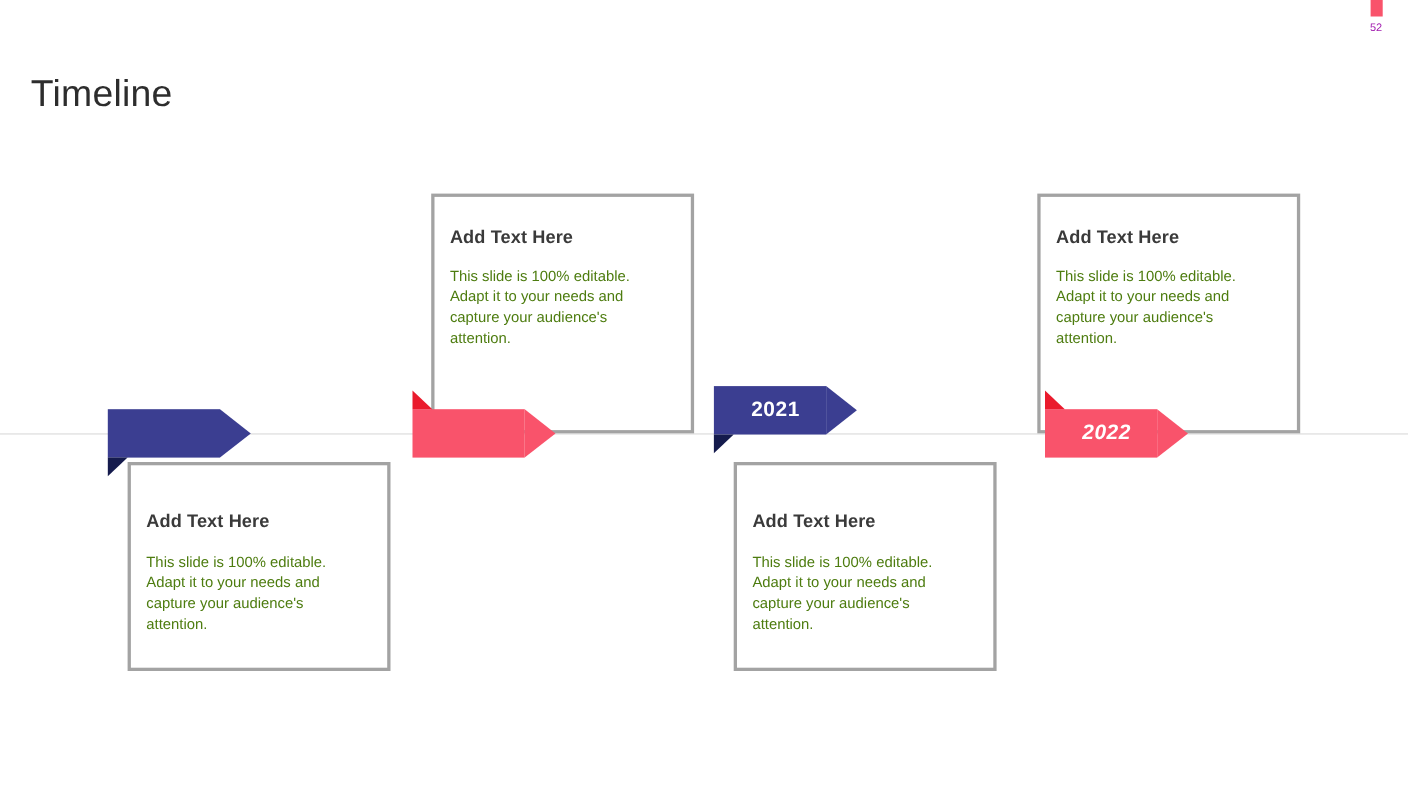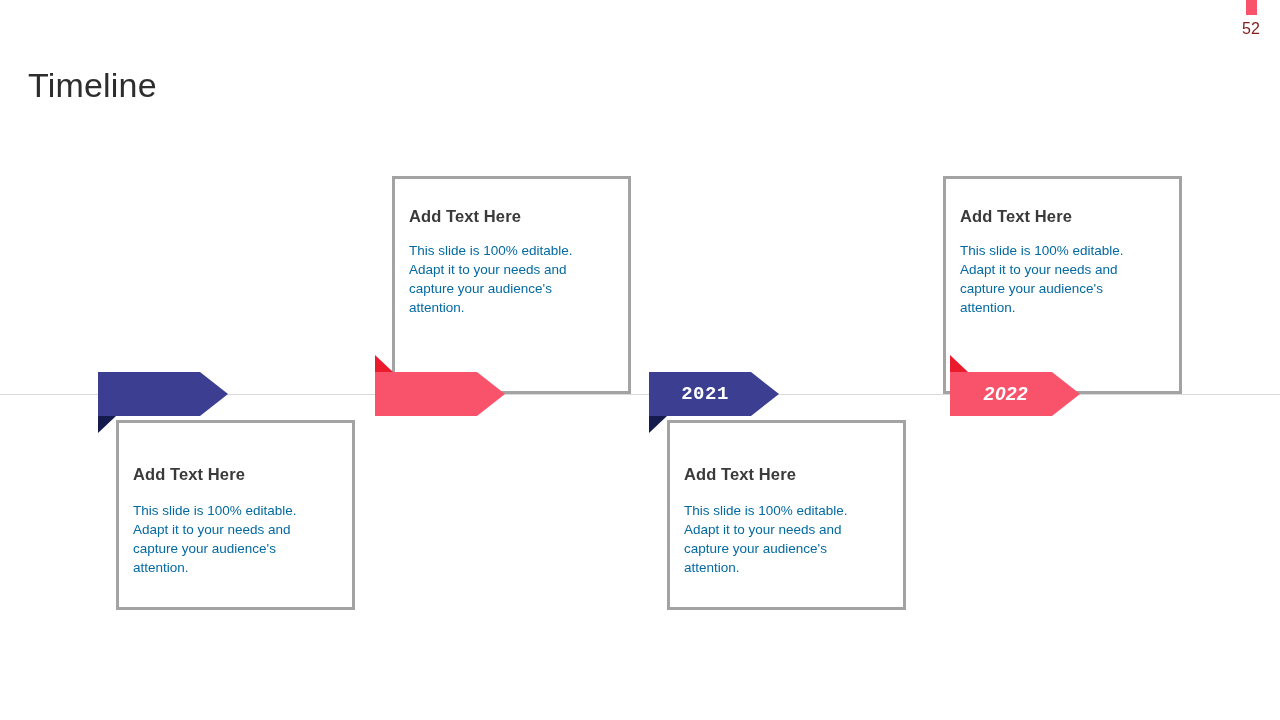--- a/index.html
+++ b/index.html
@@ -39,22 +39,22 @@
     width: 11px;
     height: 15px;
     background: #f9536b;
   }
   .page-number {
     position: absolute;
     left: 1238px;
     top: 20px;
     width: 26px;
     text-align: center;
-    font-size: 16px;
-    color: #7f1d1d;
+    font-size: 10px;
+    color: #a21caf;
   }
 
   
   .timeline-axis {
     position: absolute;
     left: 0px;
     top: 394px;
     width: 1280px;
     height: 1px;
     background: #d9d9d9;
@@ -81,21 +81,21 @@
     letter-spacing: 0.1px;
     white-space: nowrap;
   }
   .card-body {
     position: absolute;
     left: 14px;
     top: 62px;
     width: 185px;
     font-size: 13.5px;
     line-height: 19px;
-    color: #0369a1;
+    color: #4d7c0f;
   }
   .card.bottom .card-heading { top: 42px; }
   .card.bottom .card-body    { top: 78px; }
 
   
   .arrow {
     position: absolute;
     height: 44px;
     width: 130px;
   }
@@ -190,21 +190,21 @@
     <div class="head"></div>
     <div class="fold"></div>
   </div>
 
   <div class="arrow pink" style="left:375px; top:372px;">
     <div class="shaft"></div>
     <div class="head"></div>
     <div class="fold"></div>
   </div>
 
-  <div class="arrow blue" style="left:649px; top:372px;font-family:Liberation Mono, monospace;">
+  <div class="arrow blue" style="left:649px; top:351px;">
     <div class="shaft"></div>
     <div class="head"></div>
     <div class="fold"></div>
     <div class="label">2021</div>
   </div>
 
   <div class="arrow pink" style="left:950px; top:372px;font-style:italic;">
     <div class="shaft"></div>
     <div class="head"></div>
     <div class="fold"></div>

